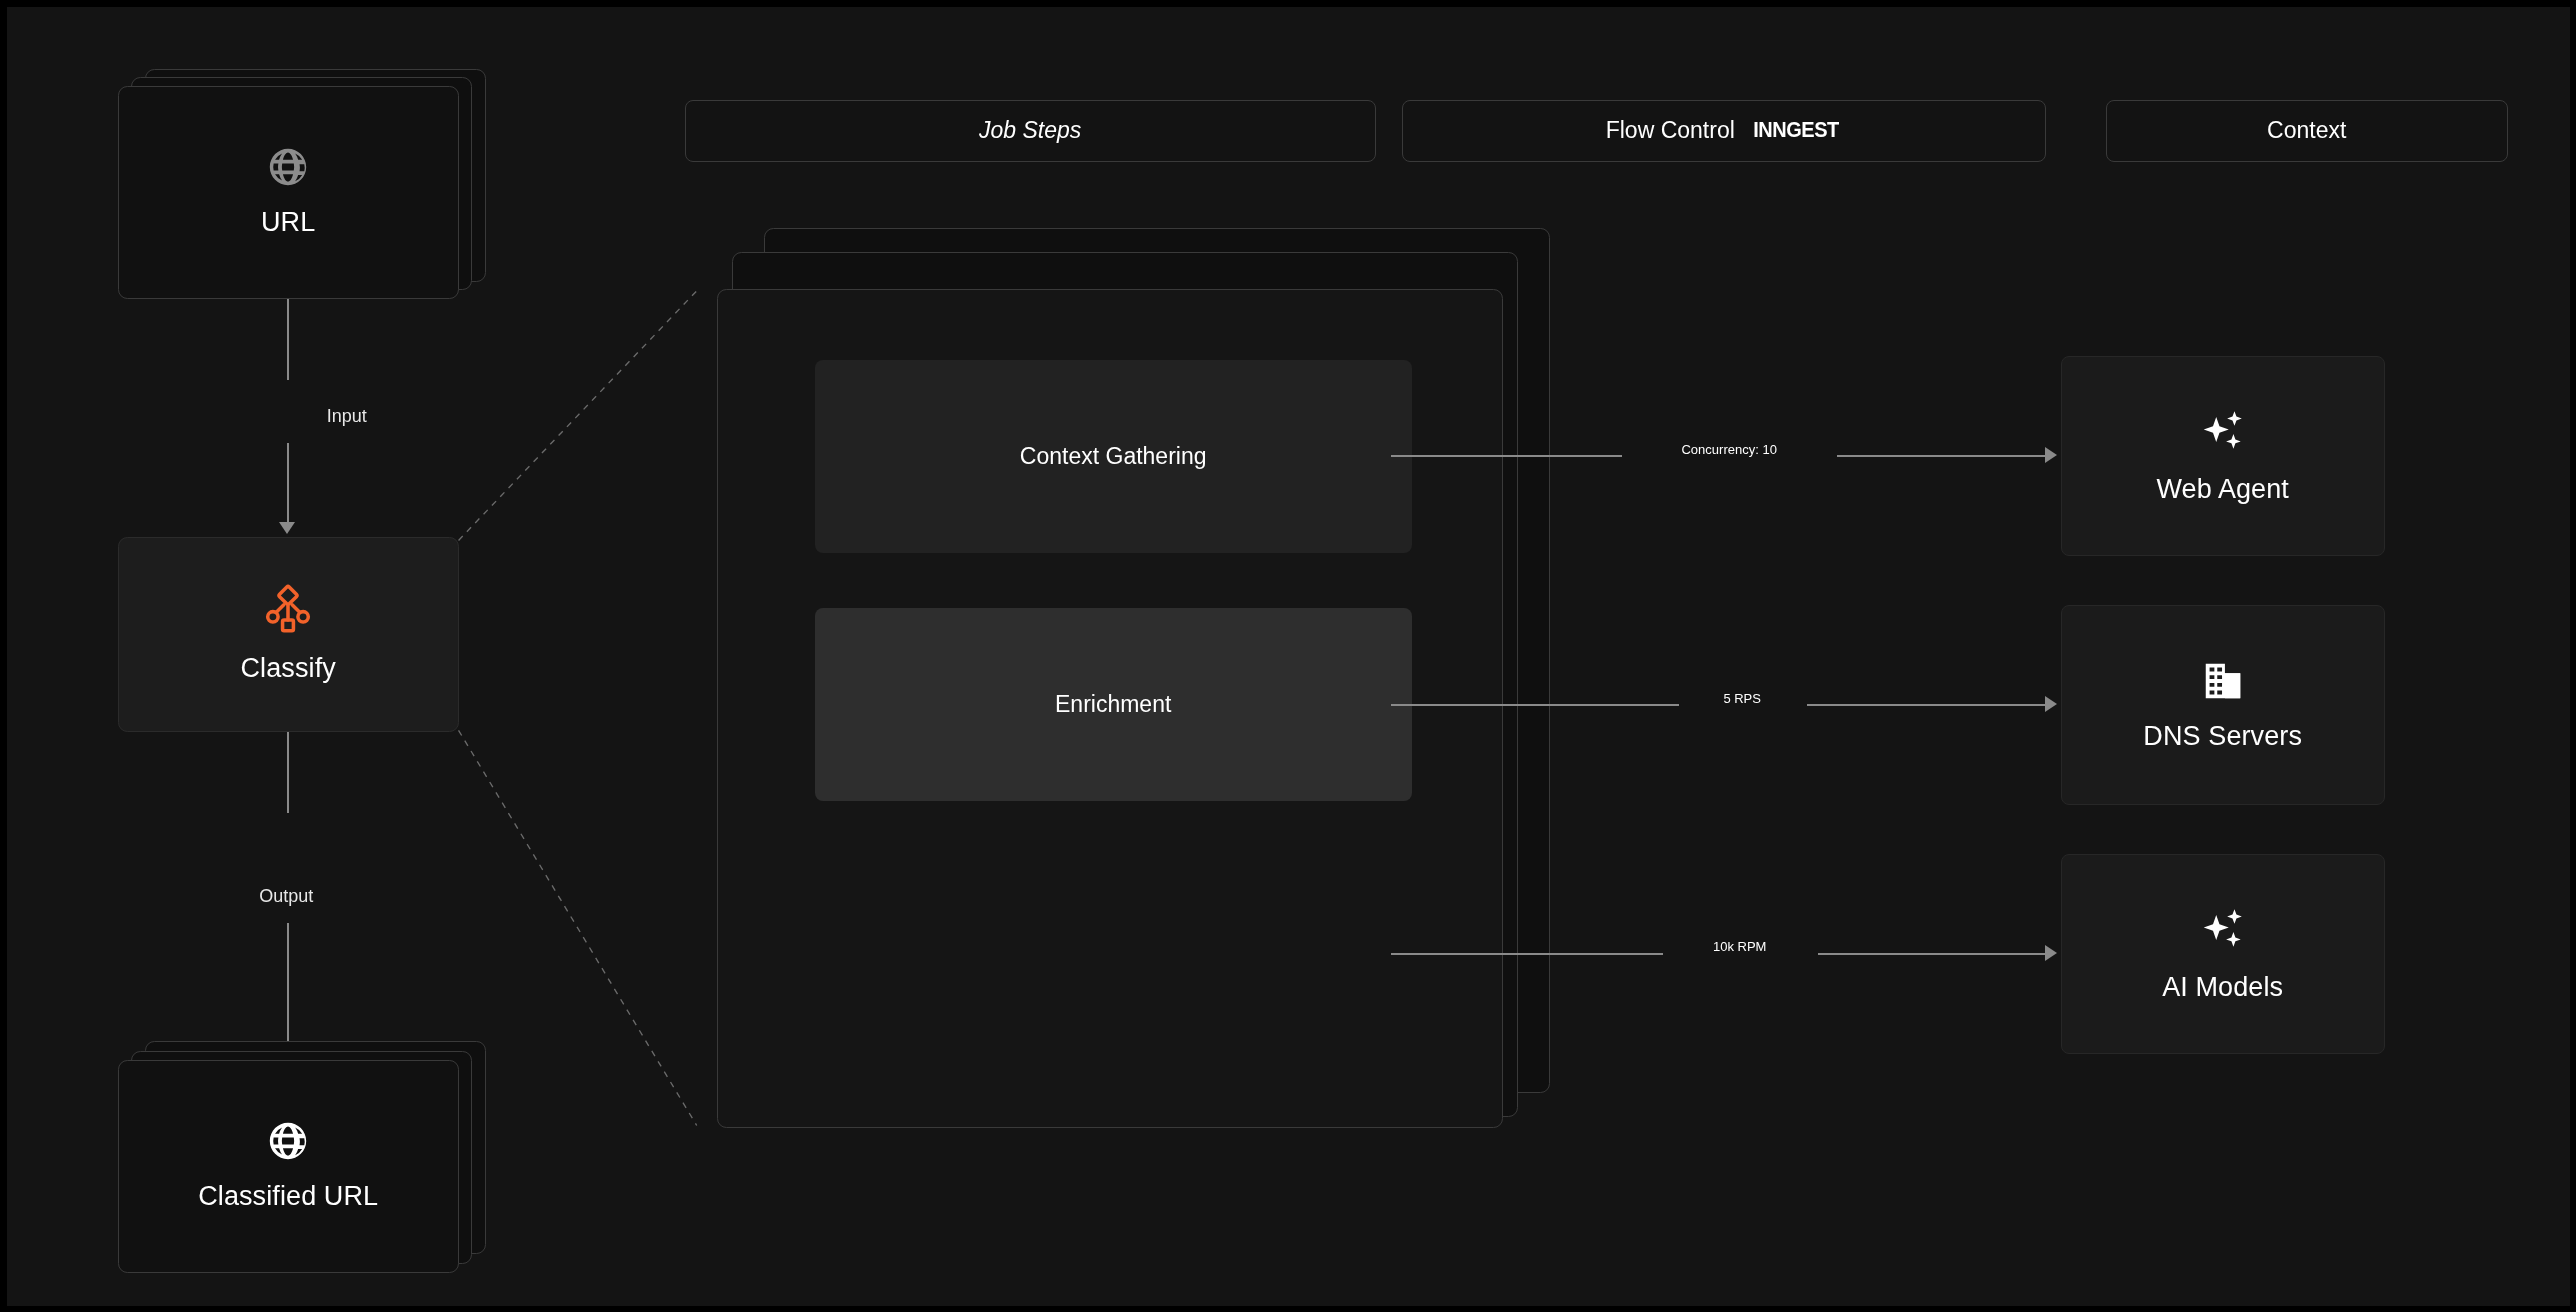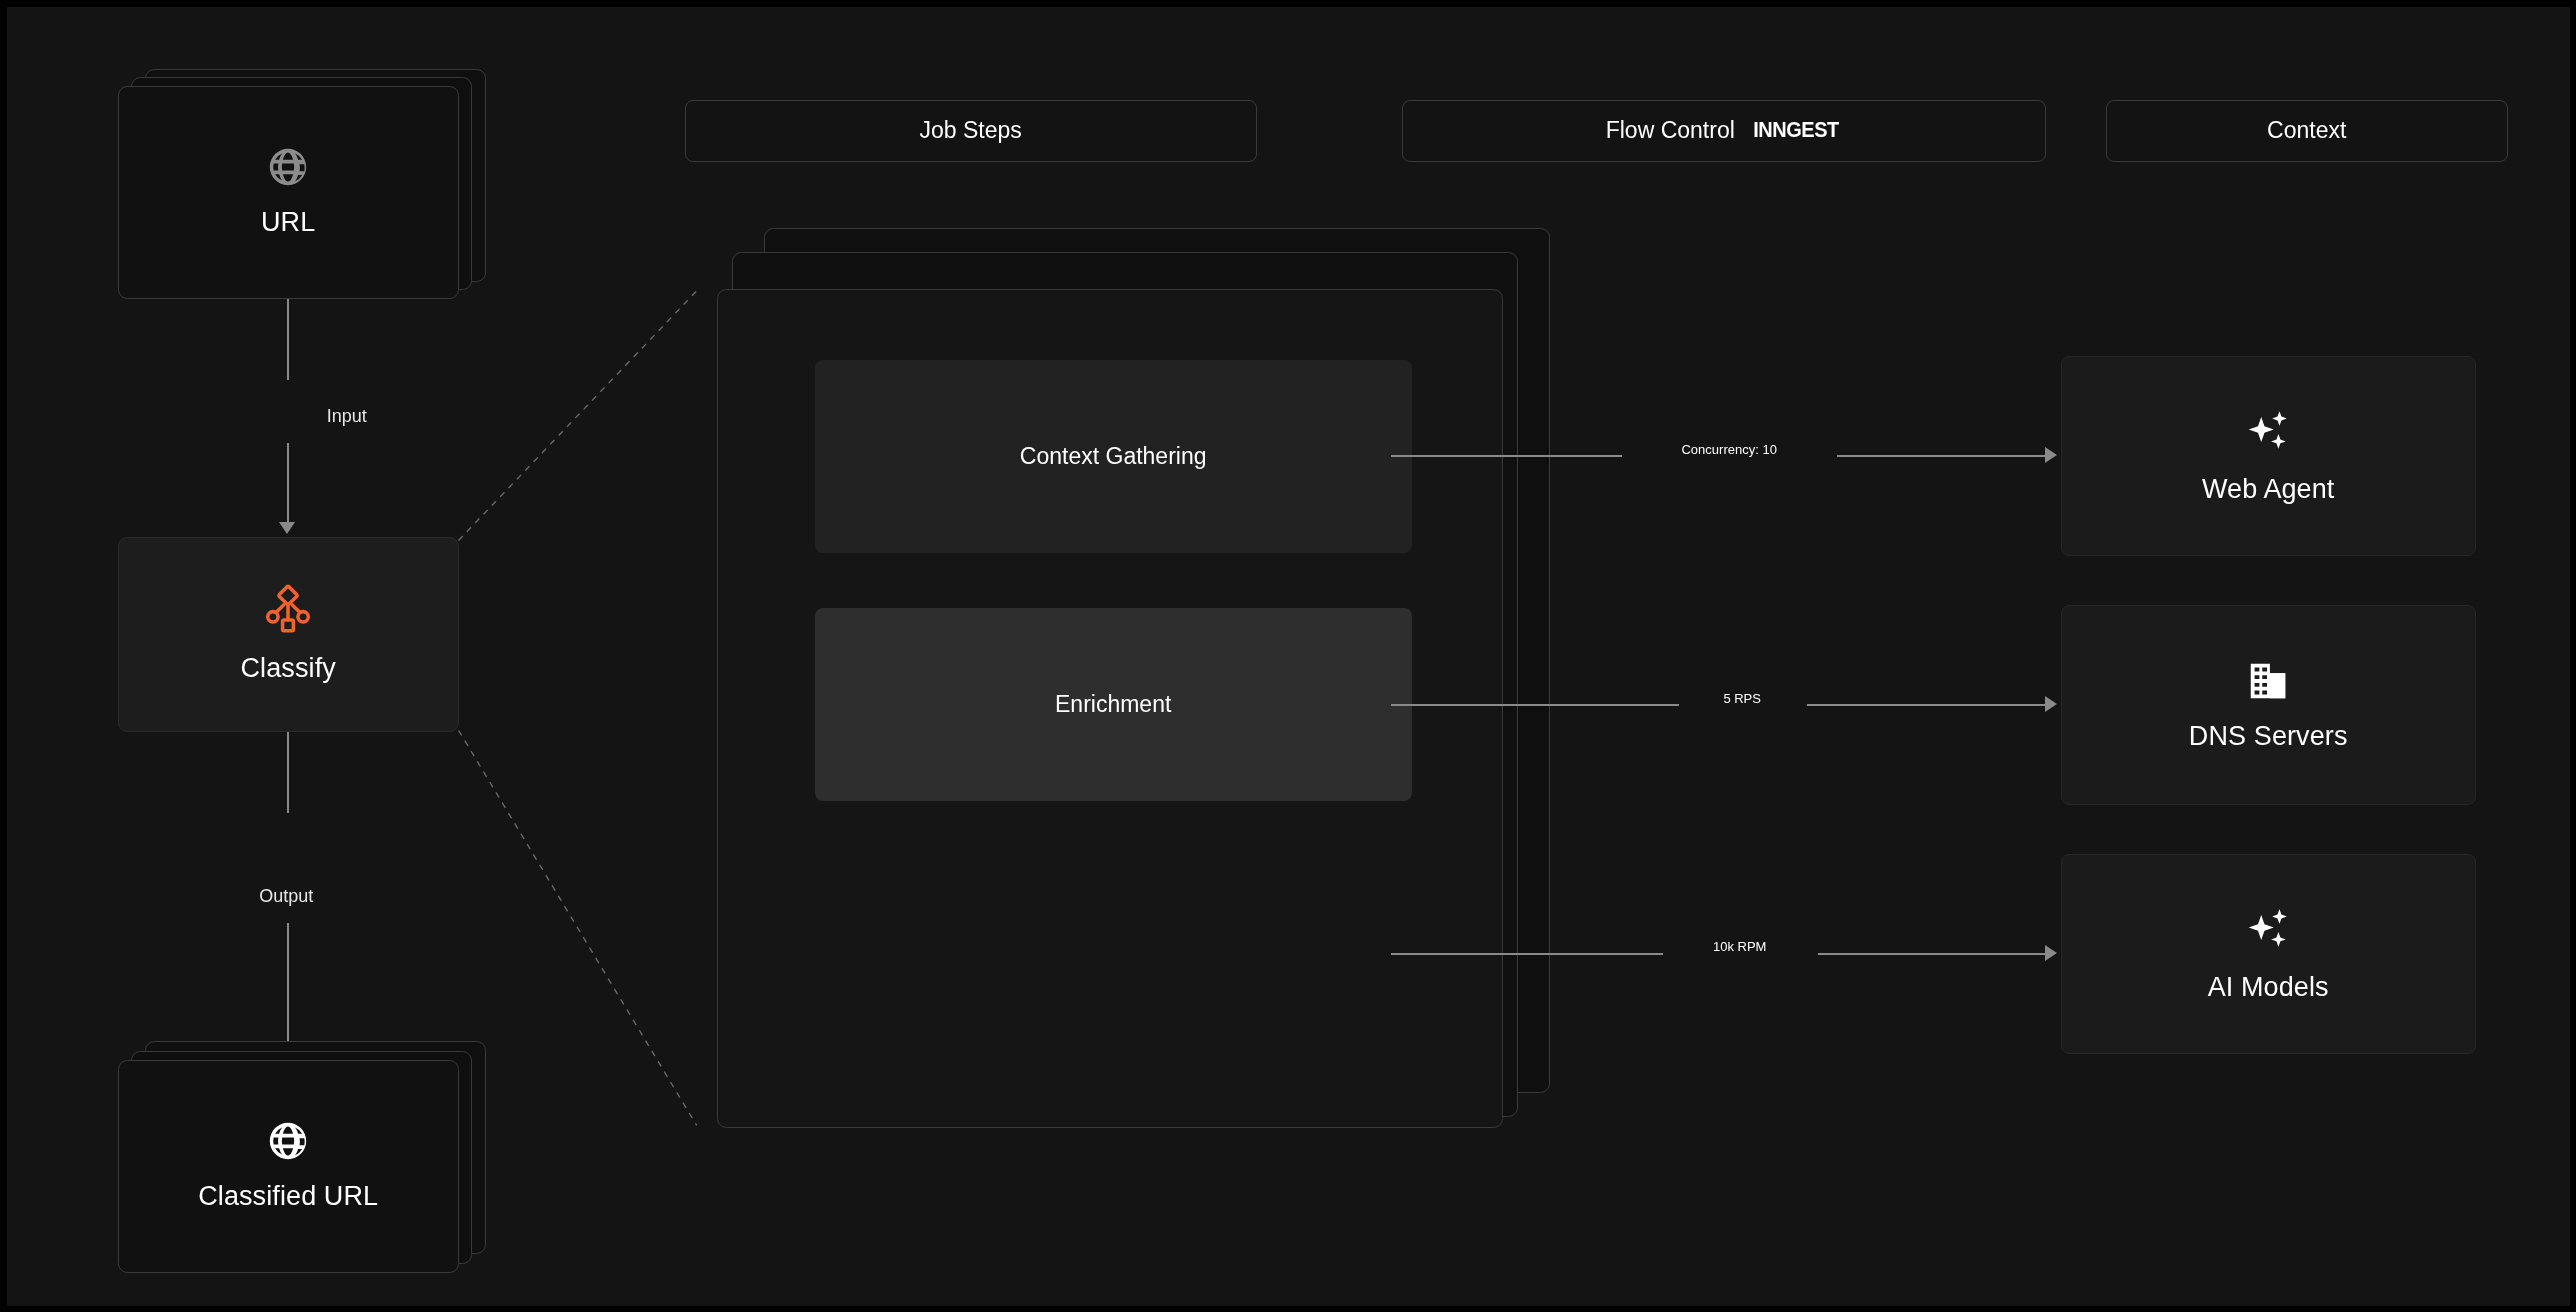--- a/index.html
+++ b/index.html
@@ -122,21 +122,21 @@
   .step-label {
     color: #ffffff;
     font-size: 23px;
     white-space: nowrap;
   }
 
   
   .res-card {
     position: absolute;
     left: 2054px;
-    width: 415px;
+    width: 324px;
     height: 200px;
     background: #1b1b1b;
     border: 1.3px solid #272727;
     border-radius: 8px;
   }
   .res-inner {
     position: absolute; inset: 0;
     display: flex; flex-direction: column;
     align-items: center; justify-content: center;
     gap: 14.8px;
@@ -161,21 +161,21 @@
 
   
   .fan { position: absolute; left: 0; top: 0; width: 2563px; height: 1299px;
          pointer-events: none; }
 </style>
 </head>
 <body>
 
 <div id="canvas">
 
-  <div class="pill" id="pill-0" style="left:678px; top:93px; width:572px;">
+  <div class="pill" id="pill-0" style="left:678px; top:93px; width:691px;font-style:italic;">
     <span class="pill-label">Job Steps</span>
   </div>
 
   <div class="pill" id="pill-1" style="left:1395px; top:93px; width:644px;">
     <span class="pill-label">Flow Control</span>
     <span class="pill-brand">INNGEST</span>
   </div>
 
   <div class="pill" id="pill-2" style="left:2059px; top:93px; width:402px;margin-left:40px;">
     <span class="pill-label">Context</span>

